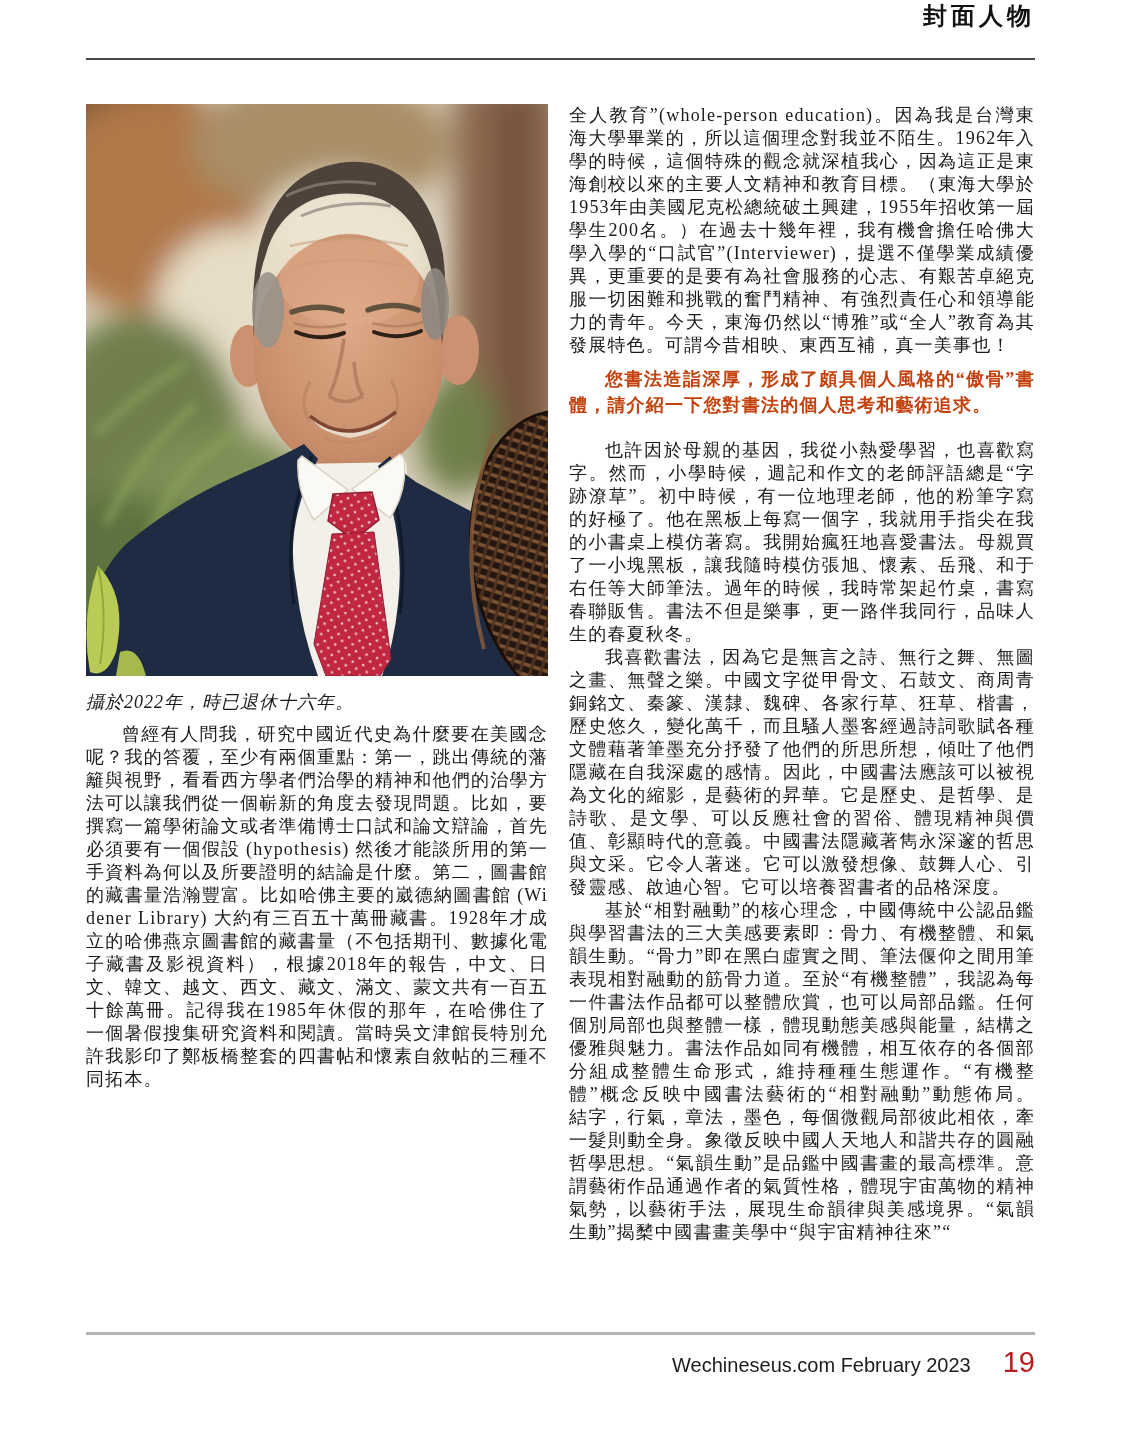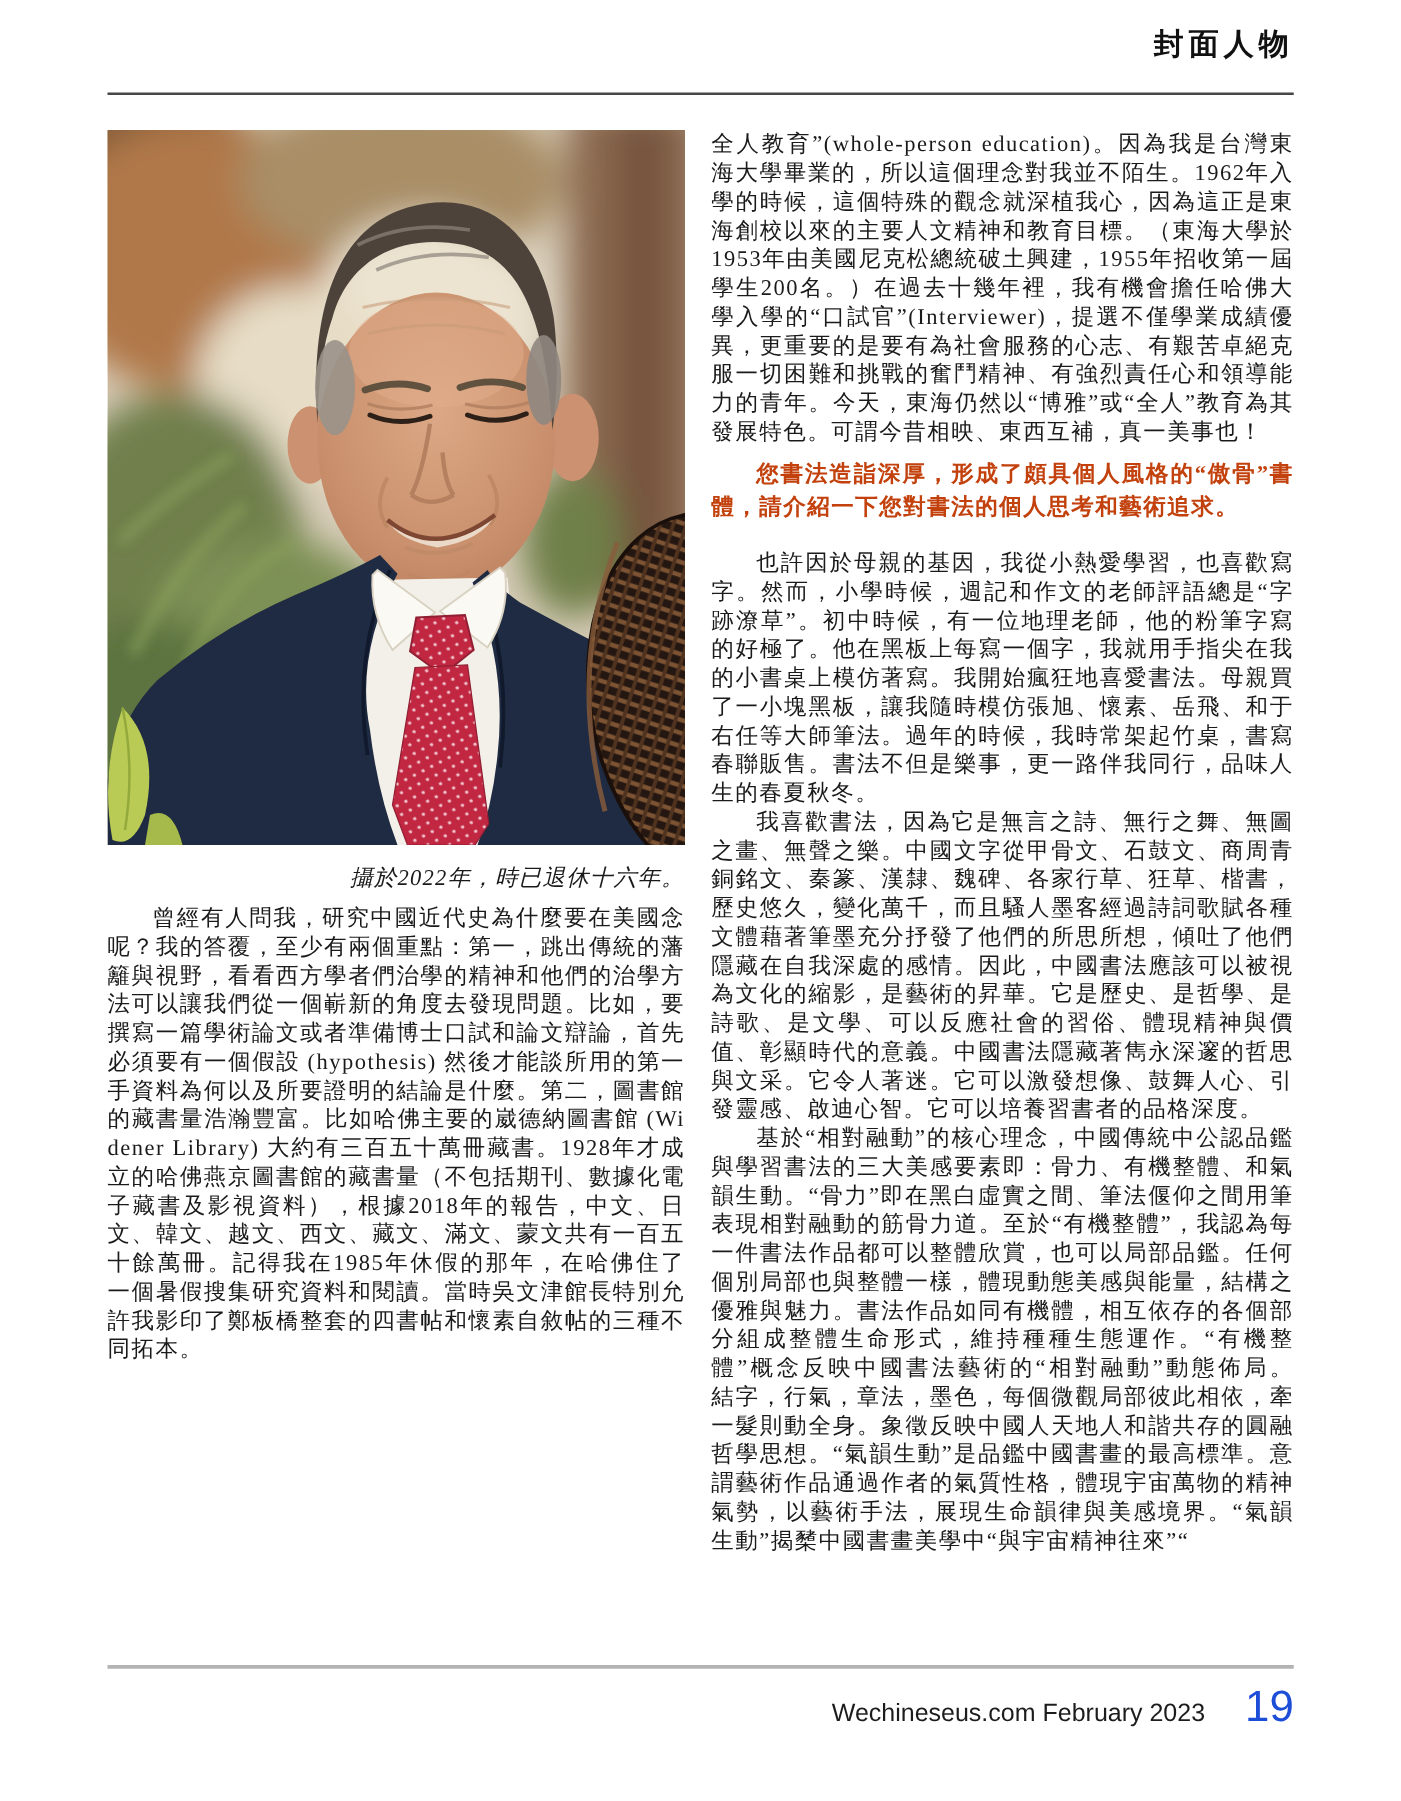--- a/index.html
+++ b/index.html
@@ -8,25 +8,25 @@
     width: 1121px;
     height: 1441px;
     background: #ffffff;
     overflow: hidden;
     font-family: "Liberation Serif", "DejaVu Serif", serif;
     color: #1a1a1a;
   }
   .header {
     position: absolute;
     left: 86px; top: 0;
-    width: 949px; height: 76px;
+    width: 949px; height: 60px;
     box-sizing: border-box;
     border-bottom: 2px solid #474747;
     display: flex;
-    align-items: center;
+    align-items: flex-start;
     justify-content: flex-end;
     padding-bottom: 5px;
   }
   .section-label {
     font-size: 24px;
     font-weight: bold;
     letter-spacing: 4px;
     color: #111111;
   }
   .columns {
@@ -44,21 +44,21 @@
     text-justify: inter-character;
     word-break: break-all;
   }
   .col-left  { width: 462px; }
   .col-right { width: 466px; }
   .col p { margin: 0; }
   .indent { text-indent: 2em; }
   .photo-figure { margin: 0; width: 462px; }
   .photo { display: block; width: 462px; height: 572px; }
   .caption {
-    text-align: right;
+    text-align: left;
     font-size: 18px;
     font-style: italic;
     letter-spacing: 1px;
     margin-top: 15px;
     margin-bottom: 9px;
     text-indent: 0;
   }
   .question {
     color: #c2410c;
     font-weight: bold;
@@ -73,21 +73,21 @@
     box-sizing: border-box;
     border-top: 3px solid #b3b3b3;
     padding-top: 11px;
     display: flex;
     justify-content: flex-end;
     align-items: baseline;
     gap: 32px;
     font-family: "Liberation Sans", "DejaVu Sans", sans-serif;
   }
   .footer-site { font-size: 20px; color: #1c1c1c; }
-  .footer-page { font-size: 35px; color: #1d4ed8; }
+  .footer-page { font-size: 29px; color: #b91c1c; }
 </style>
 </head>
 <body>
 
 <div class="page">
 
   <div class="header">
     <span class="section-label">封面人物</span>
   </div>
 

